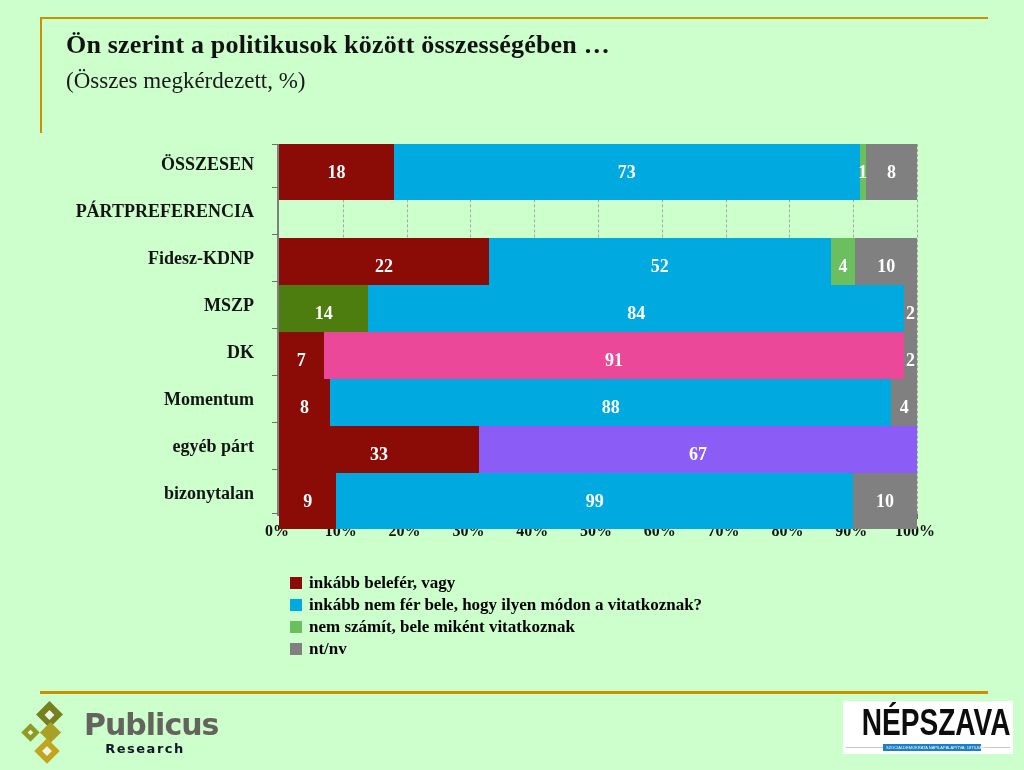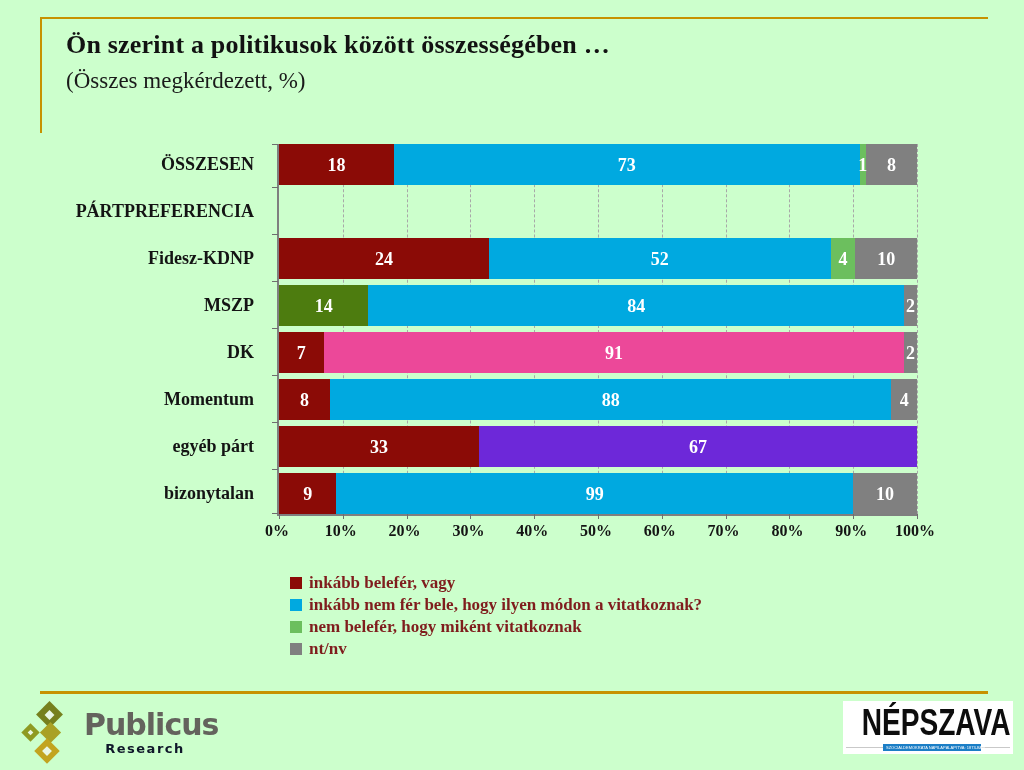--- a/index.html
+++ b/index.html
@@ -20,32 +20,32 @@
 
   
   .row-labels{position:absolute;left:0;top:144px;width:262px;height:370px;}
   .row-label{position:absolute;right:8px;left:0;height:41px;line-height:41px;text-align:right;
              font-weight:bold;font-size:18px;color:#141414;white-space:nowrap;}
   .plot{position:absolute;left:277px;top:144px;width:638px;height:370px;
         border-left:2px solid #7f7f7f;border-bottom:2px solid #7f7f7f;}
   .gridline{position:absolute;top:0;bottom:0;width:0;border-left:1px dashed #A8A8A8;}
   .tick-x{position:absolute;top:100%;width:1px;height:5px;background:#6e6e6e;}
   .tick-y{position:absolute;left:-7px;width:6px;height:1px;background:#6e6e6e;}
-  .bar-row{position:absolute;left:0;width:100%;height:41px;display:flex;z-index:2;}
+  .bar-row{position:absolute;left:0;width:100%;height:56px;display:flex;z-index:2;}
   .seg{position:relative;height:100%;}
   .seg-label{position:absolute;left:50%;top:50%;transform:translate(-50%,-50%);
              color:#fff;font-weight:bold;font-size:18px;white-space:nowrap;z-index:3;}
   .x-labels{position:absolute;left:277px;top:522px;width:638px;height:20px;}
   .x-label{position:absolute;transform:translateX(-50%);font-weight:bold;font-size:16px;color:#141414;white-space:nowrap;}
 
   
   .legend{position:absolute;left:290px;top:572px;}
   .legend-item{display:flex;align-items:center;height:22px;}
   .legend-swatch{width:12px;height:12px;margin-right:7px;flex:0 0 auto;}
-  .legend-label{font-weight:bold;font-size:17px;color:#7f1d1d;white-space:nowrap;}
+  .legend-label{font-weight:bold;font-size:17px;color:#000000;white-space:nowrap;}
 
   
   .publicus{position:absolute;left:22px;top:702px;width:230px;height:60px;}
   .p-icon{position:absolute;left:0;top:2px;width:56px;height:58px;}
   .diamond{position:absolute;transform:rotate(45deg);}
   .diamond .hole{position:absolute;left:50%;top:50%;width:38%;height:38%;transform:translate(-50%,-50%);background:#E9F7E4;}
   .p-word{position:absolute;left:62px;top:5px;font-family:"DejaVu Sans","Liberation Sans",sans-serif;
           font-weight:bold;font-size:30px;color:#64635D;letter-spacing:-1px;}
   .p-sub{position:absolute;left:62px;top:39px;width:122px;text-align:center;
          font-family:"DejaVu Sans","Liberation Sans",sans-serif;font-weight:bold;
@@ -121,21 +121,21 @@
         <div class="seg" style="width: 1%; background: rgb(108, 191, 94);">
           <span class="seg-label">1</span>
         </div>
         <div class="seg" style="width: 8%; background: rgb(128, 128, 128);">
           <span class="seg-label">8</span>
         </div>
       </div>
       <div class="bar-row" style="top: 47px;"></div>
       <div class="bar-row" style="top: 94px;">
         <div class="seg" style="width: 34%; background: rgb(139, 11, 6);">
-          <span class="seg-label">24</span>
+          <span class="seg-label">22</span>
         </div>
         <div class="seg" style="width: 52%; background: rgb(0, 169, 224); padding-left: 21px;">
           <span class="seg-label">52</span>
         </div>
         <div class="seg" style="width: 4%; background: rgb(108, 191, 94);">
           <span class="seg-label">4</span>
         </div>
         <div class="seg" style="width: 10%; background: rgb(128, 128, 128);">
           <span class="seg-label">10</span>
         </div>
@@ -170,21 +170,21 @@
           <span class="seg-label">88</span>
         </div>
         <div class="seg" style="width: 4%; background: rgb(128, 128, 128);">
           <span class="seg-label">4</span>
         </div>
       </div>
       <div class="bar-row" style="top: 282px;">
         <div class="seg" style="width: 33%; background: rgb(139, 11, 6);">
           <span class="seg-label">33</span>
         </div>
-        <div class="seg" style="width: 67%; background: #6d28d9; padding-left: 32px;">
+        <div class="seg" style="width: 67%; background: #8b5cf6; padding-left: 32px;">
           <span class="seg-label">67</span>
         </div>
       </div>
       <div class="bar-row" style="top: 329px;">
         <div class="seg" style="width: 9%; background: rgb(139, 11, 6);">
           <span class="seg-label">9</span>
         </div>
         <div class="seg" style="width: 81%; background: rgb(0, 169, 224);">
           <span class="seg-label">99</span>
         </div>
@@ -212,21 +212,21 @@
       <div class="legend-item">
         <div class="legend-swatch" style="background: rgb(139, 11, 6);"></div>
         <span class="legend-label">inkább belefér, vagy</span>
       </div>
       <div class="legend-item">
         <div class="legend-swatch" style="background: rgb(0, 169, 224);"></div>
         <span class="legend-label">inkább nem fér bele, hogy ilyen módon a vitatkoznak?</span>
       </div>
       <div class="legend-item">
         <div class="legend-swatch" style="background: rgb(108, 191, 94);"></div>
-        <span class="legend-label">nem belefér, hogy miként vitatkoznak</span>
+        <span class="legend-label">nem számít, bele miként vitatkoznak</span>
       </div>
       <div class="legend-item">
         <div class="legend-swatch" style="background: rgb(128, 128, 128);"></div>
         <span class="legend-label">nt/nv</span>
       </div>
     </div>
 
   <div class="gold-bottom"></div>
 
   <div class="publicus">

